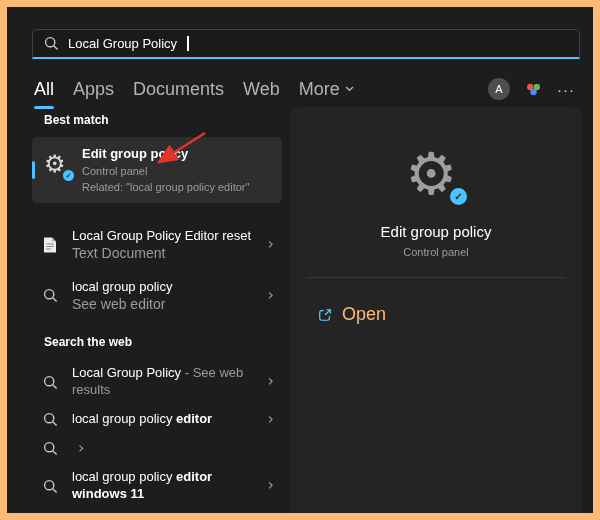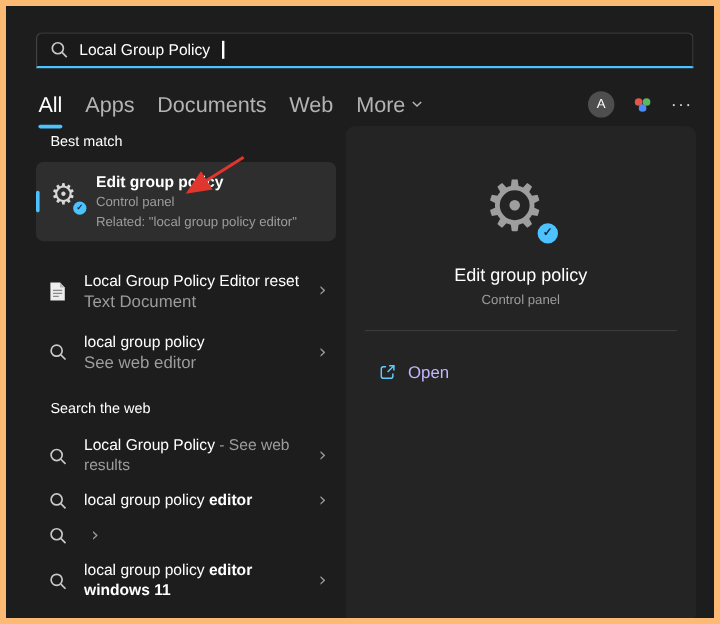--- a/index.html
+++ b/index.html
@@ -1,18 +1,18 @@
 <!DOCTYPE html>
 <html><head>
 <meta charset="utf-8">
 <style>
   html,body{margin:0;padding:0;background:#111;}
   .window{
     position:relative;width:600px;height:520px;background:#1d1d1d;overflow:hidden;
-    font-family:"Liberation Sans",sans-serif;border:5px solid #fdba74;box-sizing:border-box;
+    font-family:"Liberation Sans",sans-serif;border:7px solid #fdba74;box-sizing:border-box;
   }
   
   .search-bar{
     position:absolute;left:25px;top:22px;width:548px;height:30px;background:#1a1a1a;
     border:1px solid #424242;border-bottom:2px solid #4cc2ff;border-radius:5px 5px 0 0;
     display:flex;align-items:center;gap:9px;padding:0 11px;box-sizing:border-box;cursor:text;
   }
   .search-text{color:#ffffff;font-size:13px;}
   .caret{display:inline-block;width:1.5px;height:15px;background:#ffffff;margin-left:1px;vertical-align:middle;}
   
@@ -21,21 +21,21 @@
        color:#b3b3b3;font-size:18px;font-family:inherit;cursor:pointer;}
   .tab .tab-label{color:inherit;}
   .tab.active{color:#ffffff;}
   .tab.active::after{content:"";position:absolute;left:0;right:0;bottom:-7px;height:3px;border-radius:2px;background:#4cc2ff;}
   .tabs-right{margin-left:auto;display:flex;align-items:center;gap:15px;}
   .avatar{width:22px;height:22px;border-radius:50%;background:#4e4e4e;color:#fff;font-size:11px;
           display:flex;align-items:center;justify-content:center;cursor:pointer;}
   .dots{color:#d6d6d6;font-size:15px;letter-spacing:1px;cursor:pointer;line-height:1;}
   
   .left{position:absolute;left:25px;top:106px;width:250px;}
-  .heading{color:#ffffff;font-size:12px;font-weight:normal;margin:0 0 10px 12px;}
+  .heading{color:#ffffff;font-size:12px;font-weight:bold;margin:0 0 10px 12px;}
   .heading2{margin-top:18px;}
   .card{
     background:#2e2e2e;border-radius:6px;padding:9px 12px;display:flex;gap:12px;
     position:relative;margin-bottom:18px;cursor:pointer;
   }
   .card::before{content:"";position:absolute;left:0;top:50%;transform:translateY(-50%);
     width:3px;height:18px;background:#4cc2ff;border-radius:2px;}
   .gear-sm-wrap{position:relative;width:26px;height:26px;flex:none;margin-top:6px;}
   .gear-sm{font-size:24px;color:#d8d8d8;line-height:1;font-family:"DejaVu Sans",sans-serif;}
   .badge-sm{position:absolute;right:-4px;bottom:-3px;width:11px;height:11px;border-radius:50%;
@@ -58,21 +58,21 @@
   .gear-wrap{position:relative;width:62px;height:62px;margin:38px auto 0;}
   .gear-big{font-size:58px;color:#9e9e9e;line-height:1;font-family:"DejaVu Sans",sans-serif;}
   .badge-big{position:absolute;right:-2px;bottom:0;width:17px;height:17px;border-radius:50%;
     background:#4cc2ff;display:flex;align-items:center;justify-content:center;border:2px solid #242424;}
   .badge-big span{color:#102a3a;font-size:10px;font-weight:bold;line-height:1;}
   .p-title{color:#ffffff;font-size:15px;text-align:center;margin-top:16px;}
   .p-sub{color:#9c9c9c;font-size:11px;text-align:center;margin-top:6px;}
   .divider{height:1px;background:#3a3a3a;margin:19px 16px;}
   .open-row{display:flex;align-items:center;gap:10px;margin:0 16px;padding:7px 12px;border-radius:4px;
             cursor:pointer;width:fit-content;}
-  .open-label{color:#c4b5fd;font-size:14px;}
+  .open-label{color:#fdba74;font-size:18px;}
   
   .arrow-overlay{position:absolute;left:0;top:0;width:600px;height:520px;pointer-events:none;z-index:5;}
 </style>
 </head>
 <body>
 
 <div class="window">
 
   <div class="search-bar">
     <svg width="15" height="15" viewBox="0 0 15 15" fill="none" stroke="#c9c9c9" stroke-width="1.4">

